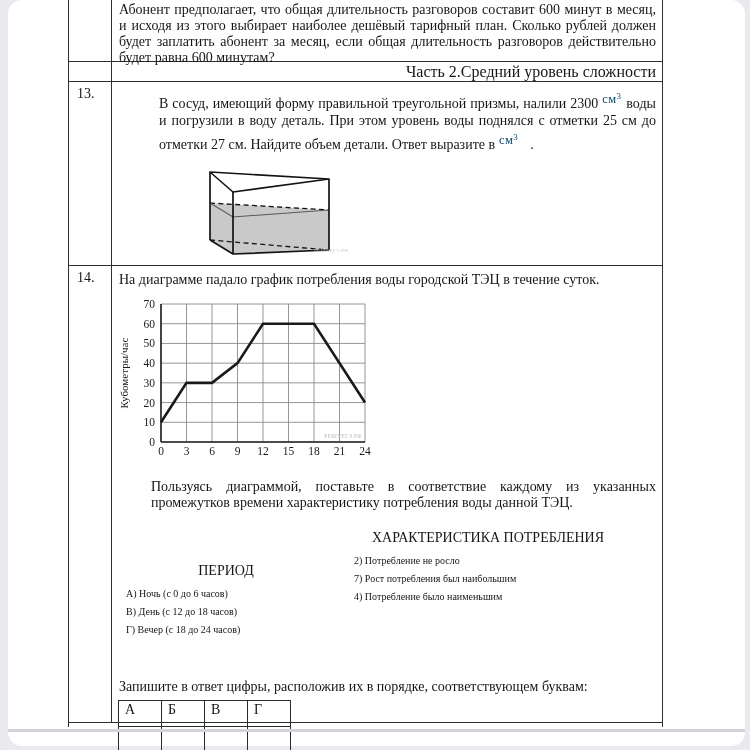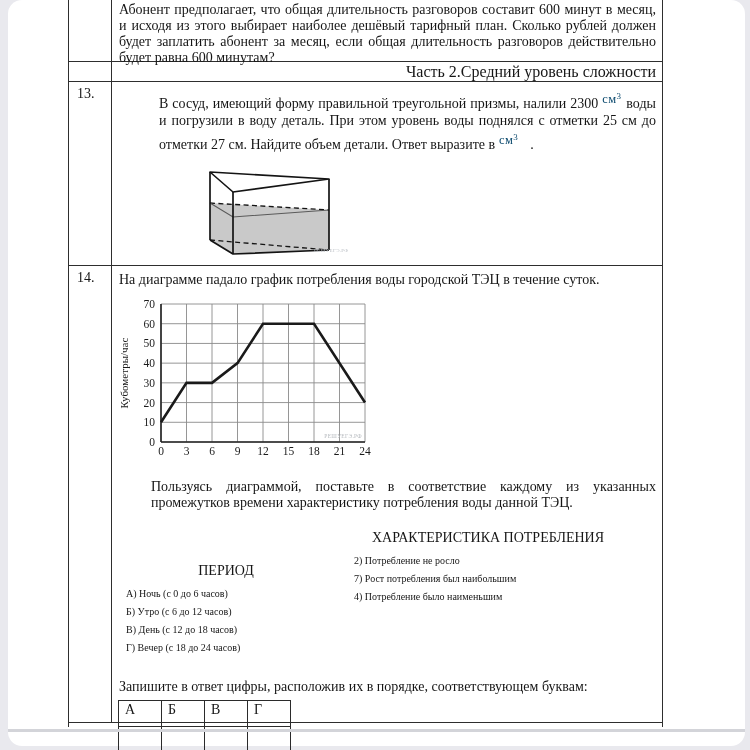--- a/index.html
+++ b/index.html
@@ -154,21 +154,20 @@
             </svg>
         </div>
 
         <div class="para instr">Пользуясь диаграммой, поставьте в соответствие каждому из указанных промежутков времени характеристику потребления воды данной ТЭЦ.</div>
 
         <div class="match">
           <div class="mcol-left">
             <div class="mhead">ПЕРИОД</div>
             <ul class="mlist">
               <li>А) Ночь (с 0 до 6 часов)</li>
-              <li>Б) Утро (с 6 до 12 часов)</li>
               <li>В) День (с 12 до 18 часов)</li>
               <li>Г) Вечер (с 18 до 24 часов)</li>
             </ul>
           </div>
           <div class="mcol-right">
             <div class="mhead">ХАРАКТЕРИСТИКА ПОТРЕБЛЕНИЯ</div>
             <ul class="mlist">
               <li>2) Потребление не росло</li>
               <li>7) Рост потребления был наибольшим</li>
               <li>4) Потребление было наименьшим</li>

